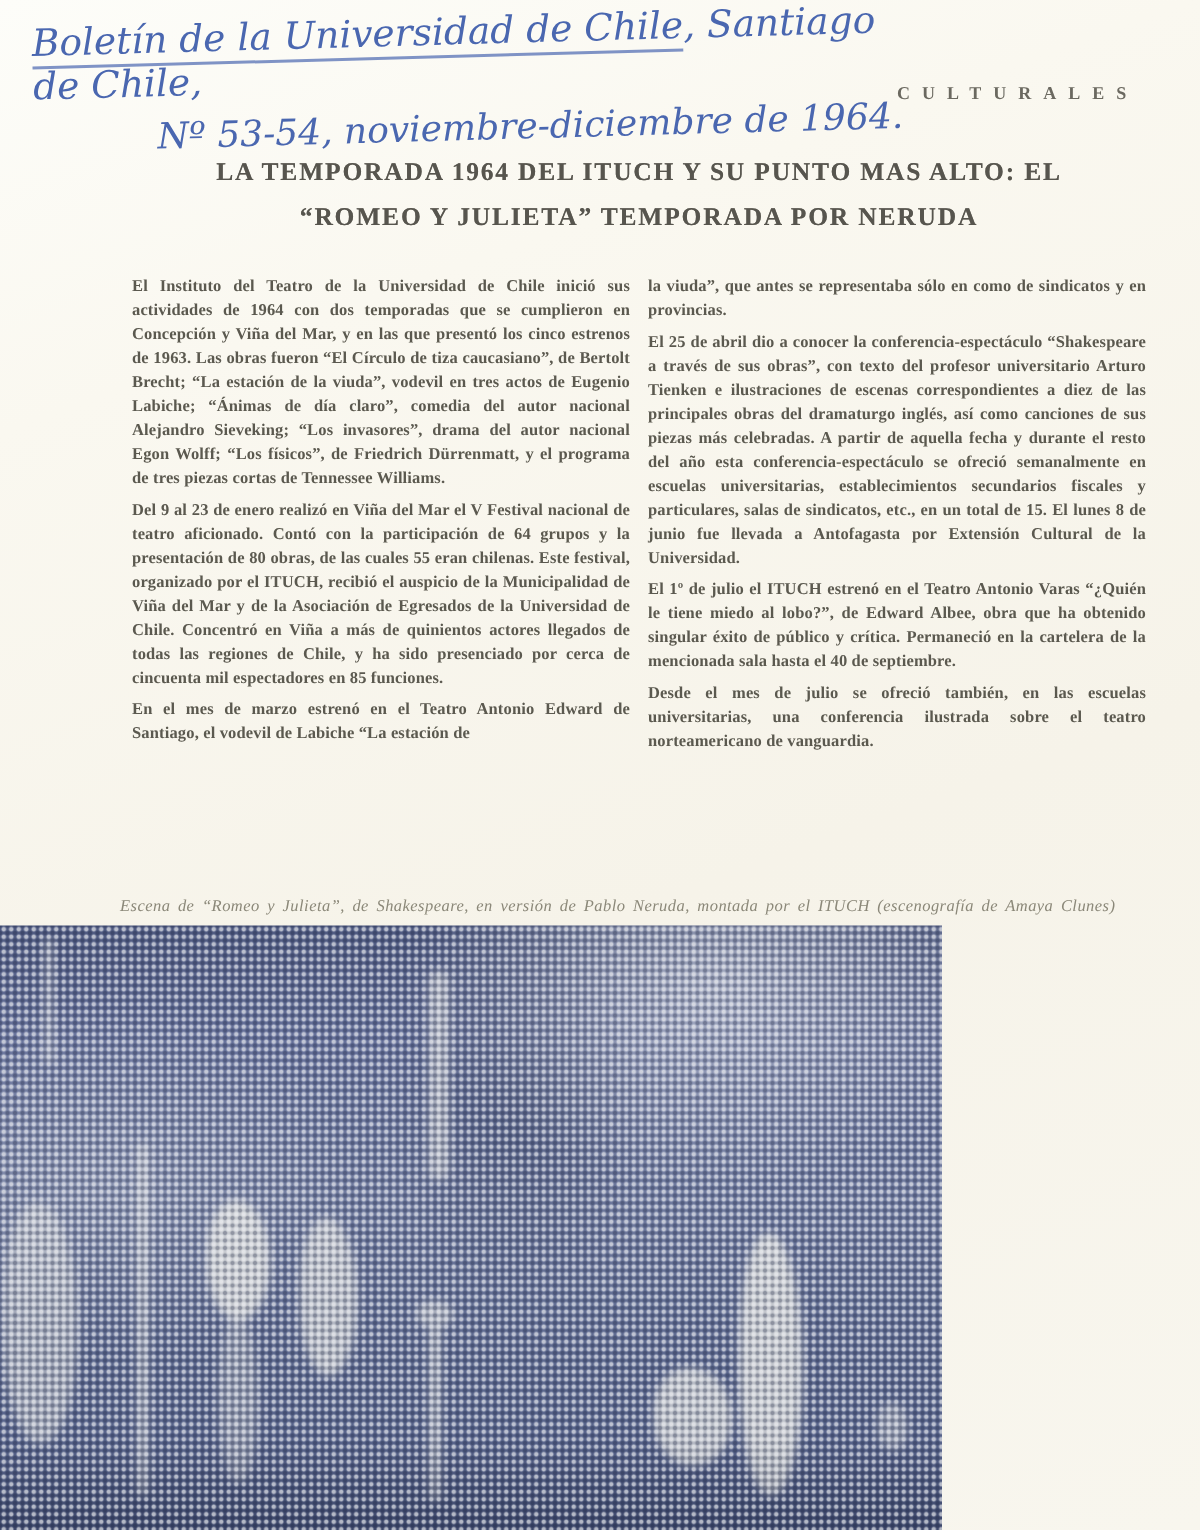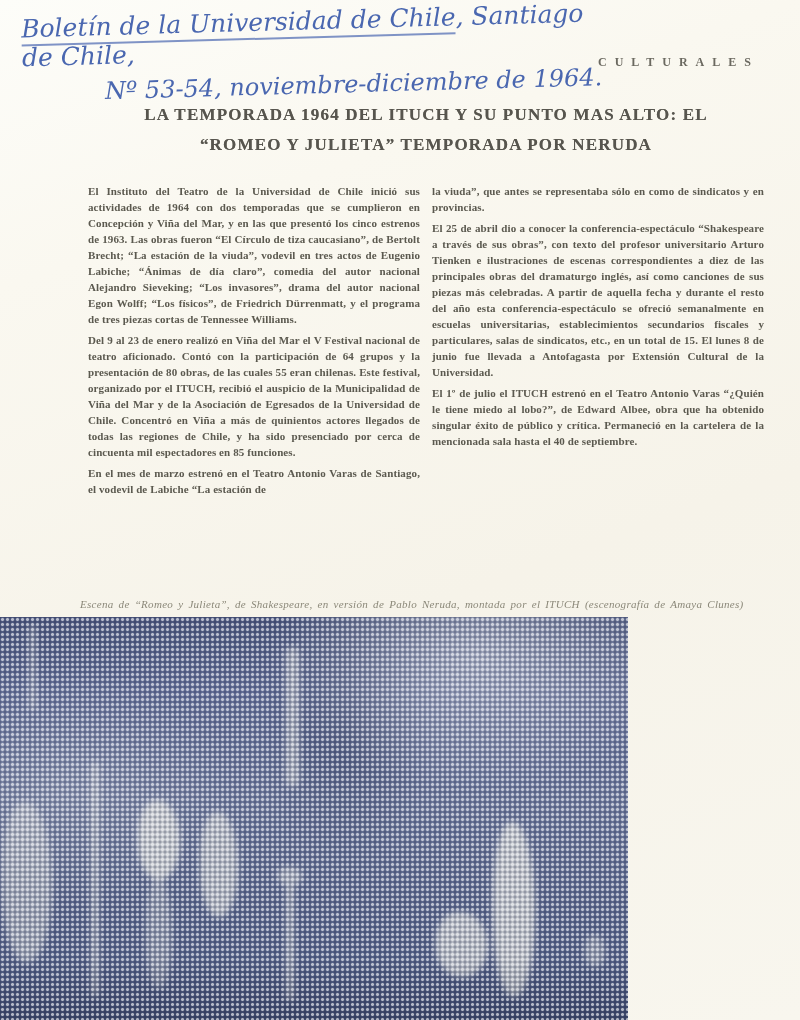--- a/index.html
+++ b/index.html
@@ -84,26 +84,27 @@
   </div>
 
   <div class="section-label">CULTURALES</div>
 
   <h1 class="article-title"><span>LA TEMPORADA 1964 DEL ITUCH Y SU PUNTO MAS ALTO: EL</span><br><span>“ROMEO Y JULIETA” TEMPORADA POR NERUDA</span></h1>
 
   <div class="columns">
     <div class="col">
       <p>El Instituto del Teatro de la Universidad de Chile inició sus actividades de 1964 con dos temporadas que se cumplieron en Concepción y Viña del Mar, y en las que presentó los cinco estrenos de 1963. Las obras fueron “El Círculo de tiza caucasiano”, de Bertolt Brecht; “La estación de la viuda”, vodevil en tres actos de Eugenio Labiche; “Ánimas de día claro”, comedia del autor nacional Alejandro Sieveking; “Los invasores”, drama del autor nacional Egon Wolff; “Los físicos”, de Friedrich Dürrenmatt, y el programa de tres piezas cortas de Tennessee Williams.</p>
       <p>Del 9 al 23 de enero realizó en Viña del Mar el V Festival nacional de teatro aficionado. Contó con la participación de 64 grupos y la presentación de 80 obras, de las cuales 55 eran chilenas. Este festival, organizado por el ITUCH, recibió el auspicio de la Municipalidad de Viña del Mar y de la Asociación de Egresados de la Universidad de Chile. Concentró en Viña a más de quinientos actores llegados de todas las regiones de Chile, y ha sido presenciado por cerca de cincuenta mil espectadores en 85 funciones.</p>
-      <p>En el mes de marzo estrenó en el Teatro Antonio Varas de Santiago, el vodevil de Labiche “La estación de</p>
+      <p>En el mes de marzo estrenó en el Teatro Antonio Edward de Santiago, el vodevil de Labiche “La estación de</p>
     </div>
     <div class="col">
       <p>la viuda”, que antes se representaba sólo en como de sindicatos y en provincias.</p>
       <p>El 25 de abril dio a conocer la conferencia-espectáculo “Shakespeare a través de sus obras”, con texto del profesor universitario Arturo Tienken e ilustraciones de escenas correspondientes a diez de las principales obras del dramaturgo inglés, así como canciones de sus piezas más celebradas. A partir de aquella fecha y durante el resto del año esta conferencia-espectáculo se ofreció semanalmente en escuelas universitarias, establecimientos secundarios fiscales y particulares, salas de sindicatos, etc., en un total de 15. El lunes 8 de junio fue llevada a Antofagasta por Extensión Cultural de la Universidad.</p>
       <p>El 1º de julio el ITUCH estrenó en el Teatro Antonio Varas “¿Quién le tiene miedo al lobo?”, de Edward Albee, obra que ha obtenido singular éxito de público y crítica. Permaneció en la cartelera de la mencionada sala hasta el 40 de septiembre.</p>
+      <p>Desde el mes de julio se ofreció también, en las escuelas universitarias, una conferencia ilustrada sobre el teatro norteamericano de vanguardia.</p>
     </div>
   </div>
 
   <div class="photo-caption">Escena de “Romeo y Julieta”, de Shakespeare, en versión de Pablo Neruda, montada por el ITUCH (escenografía de Amaya Clunes)</div>
 
   <div class="stage-photo">
     <div class="fig f-line-left"></div>
     <div class="fig f-climber"></div>
     <div class="fig f-far-left"></div>
     <div class="fig f-pole"></div>

